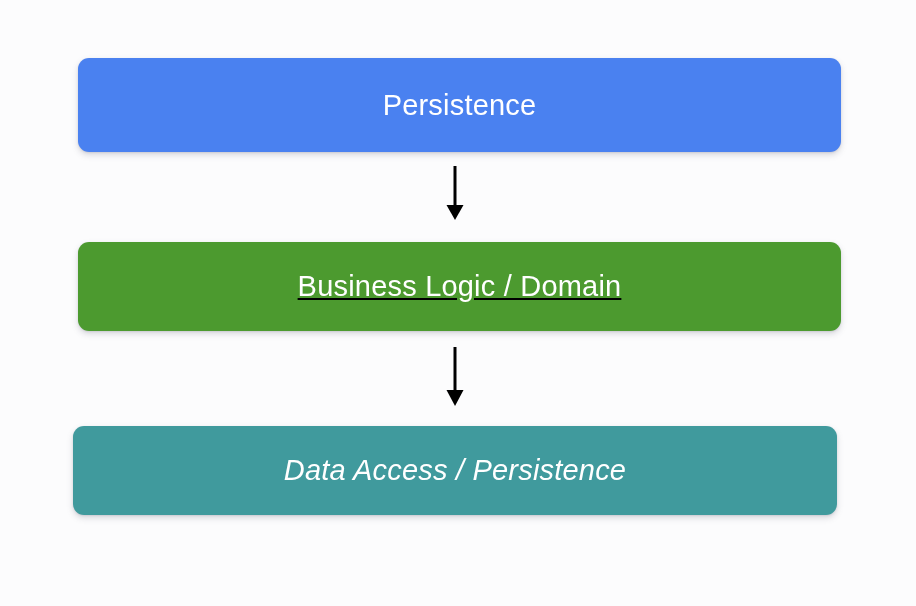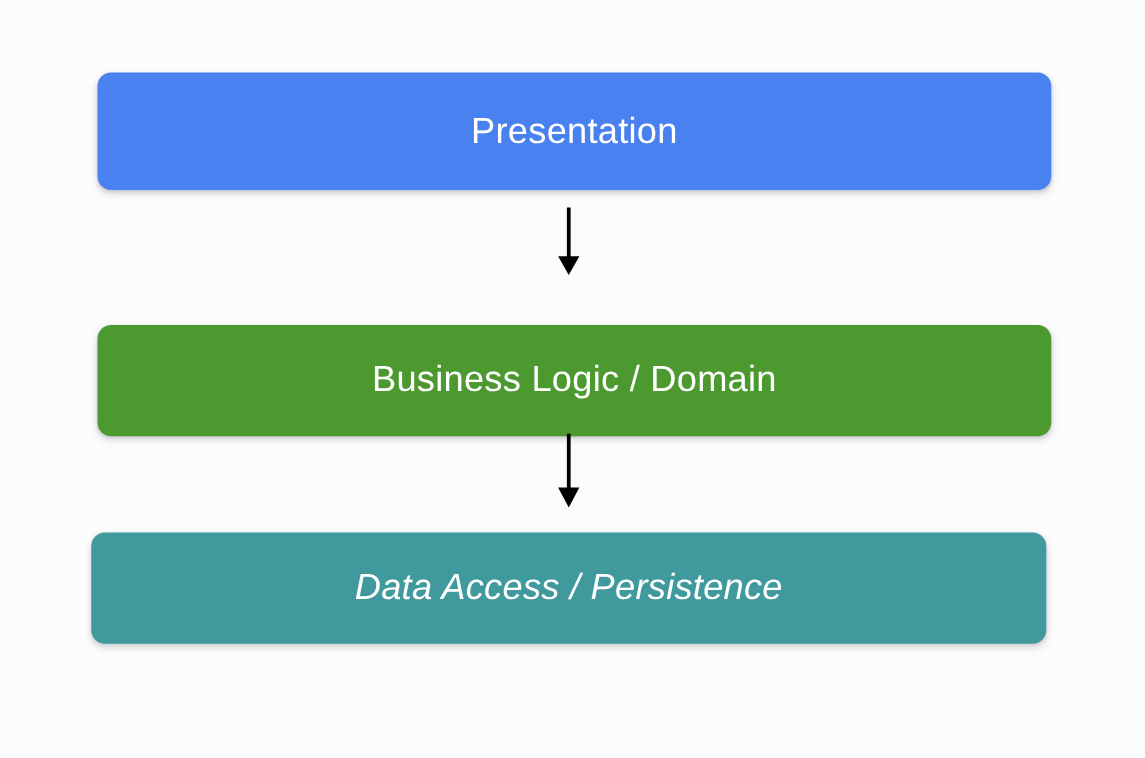--- a/index.html
+++ b/index.html
@@ -43,24 +43,25 @@
   #box-presentation {
     left: 78px;
     top: 58px;
     width: 763px;
     height: 94px;
     background: #4a81f0;
   }
   
   #box-business-logic {
     left: 78px;
-    top: 260px;
+    top: 242px;
     width: 763px;
     height: 89px;
     background: #4c9a2f;
+    text-decoration: underline;
   }
   
   #box-data-access {
     left: 73px;
     top: 426px;
     width: 764px;
     height: 89px;
     background: #409a9d;
     font-style: italic;
   }
@@ -85,21 +86,21 @@
     height: 100%;
     overflow: visible;
   }
 </style>
 </head>
 <body>
 
 <div class="canvas">
 
   <div class="layer-box" id="box-presentation">
-    <span class="layer-label">Presentation</span>
+    <span class="layer-label">Persistence</span>
   </div>
 
   <div class="arrow" id="arrow-presentation-to-business">
     <svg viewBox="0 0 40 58" preserveAspectRatio="none">
       <line x1="20" y1="2" x2="20" y2="44" stroke="#000000" stroke-width="3"></line>
       <polygon points="11.5,41 28.5,41 20,56" fill="#000000"></polygon>
     </svg>
   </div>
 
   <div class="layer-box" id="box-business-logic">

